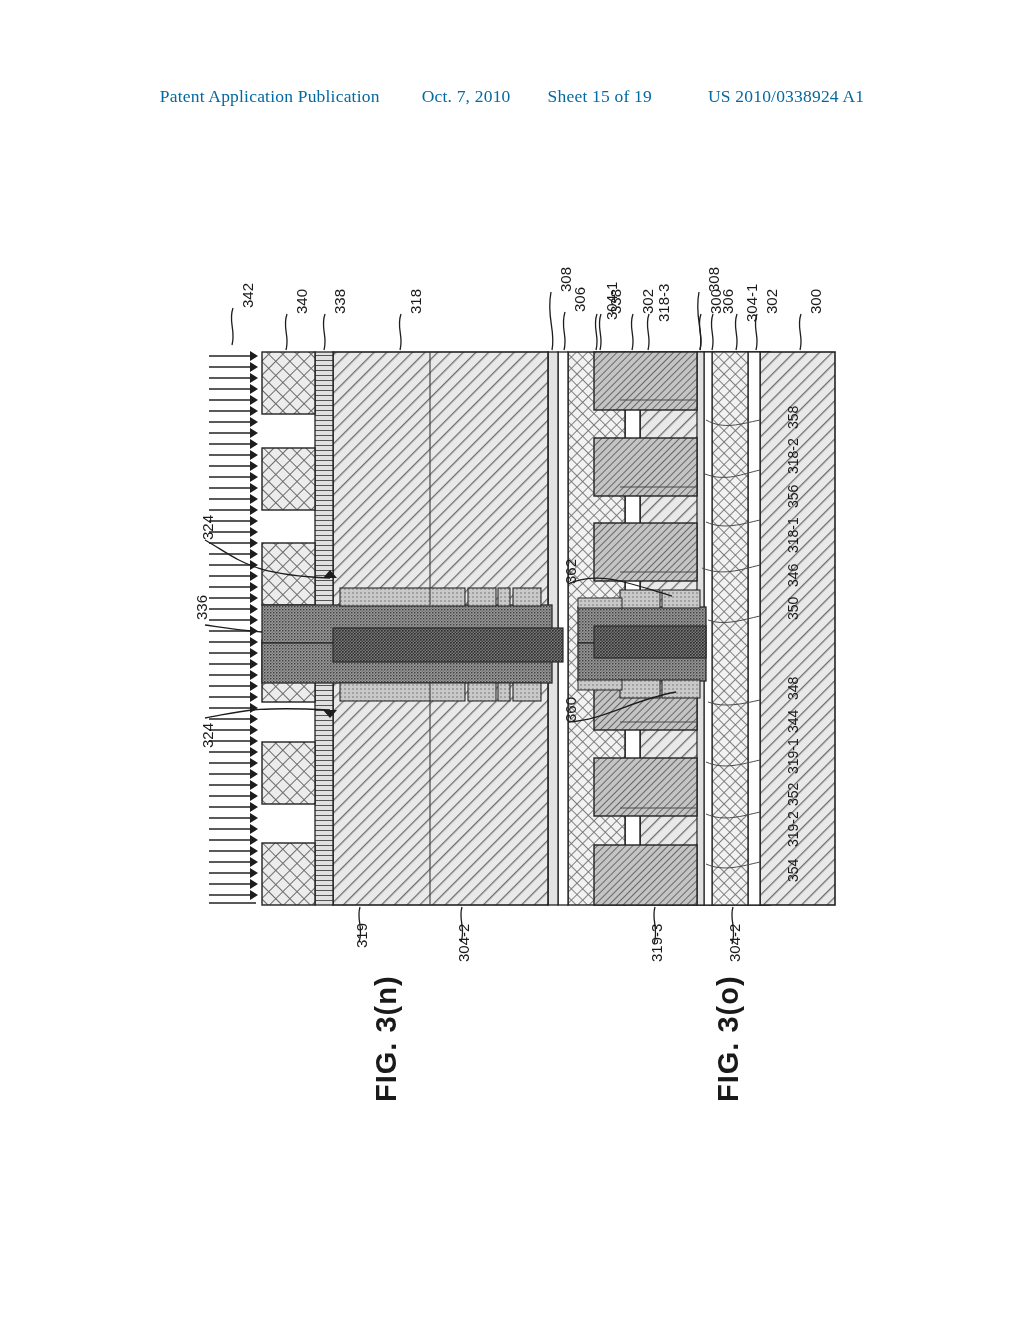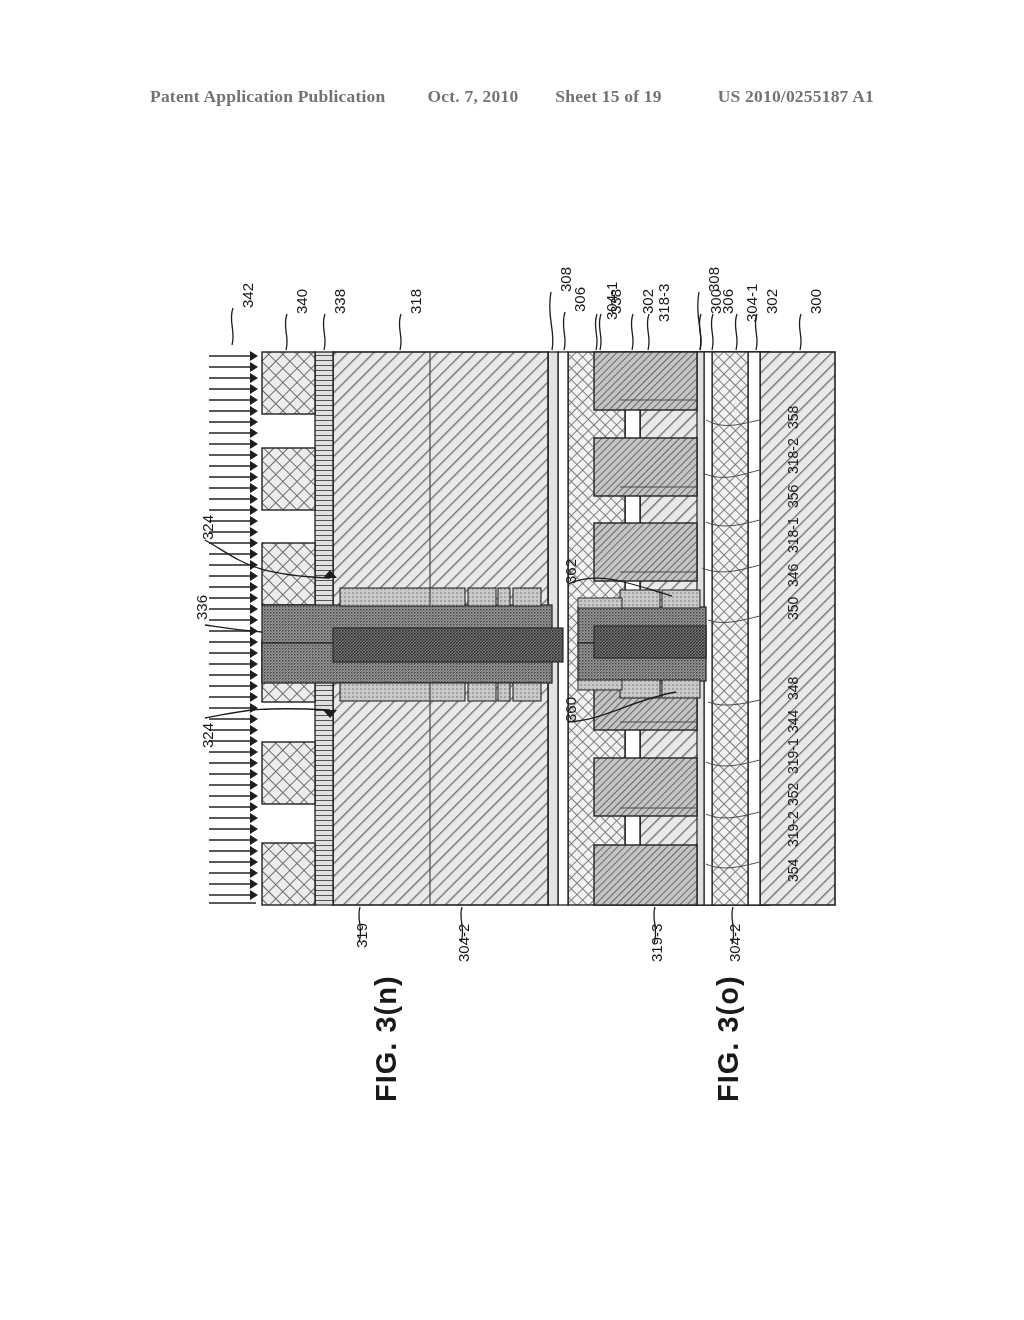--- a/index.html
+++ b/index.html
@@ -12,23 +12,23 @@
   }
 
   
   #page-header{
     position:absolute;
     left:0; top:86px; width:1024px;
     display:flex;
     justify-content:center;
     align-items:baseline;
     font-family:"Liberation Serif", serif;
-    font-weight:bold;
+    font-weight:normal;
     font-size:17.5px;
-    color:#737373;
+    color:#0369a1;
     letter-spacing:.2px;
   }
   #page-header .h-pub{margin-right:42px;}
   #page-header .h-date{margin-right:37px;}
   #page-header .h-sheet{margin-right:56px;}
   #page-header .h-num{}
 
   
   #drawing{
     position:absolute;
@@ -46,21 +46,21 @@
     color:#1a1a1a;
   }
 </style>
 </head>
 <body>
 
 <div id="page-header">
   <span class="h-pub">Patent Application Publication</span>
   <span class="h-date">Oct. 7, 2010</span>
   <span class="h-sheet">Sheet 15 of 19</span>
-  <span class="h-num">US 2010/0255187 A1</span>
+  <span class="h-num">US 2010/0338924 A1</span>
 </div>
 
 <div id="drawing">
 <svg width="1024" height="1320" viewBox="0 0 1024 1320" xmlns="http://www.w3.org/2000/svg">
   <defs>
 
     <pattern id="pDiag" width="9" height="9" patternUnits="userSpaceOnUse" patternTransform="rotate(45)">
       <rect width="9" height="9" fill="#e9e9e9"></rect>
       <line x1="0" y1="0" x2="0" y2="9" stroke="#6d6d6d" stroke-width="2.6"></line>
     </pattern>

